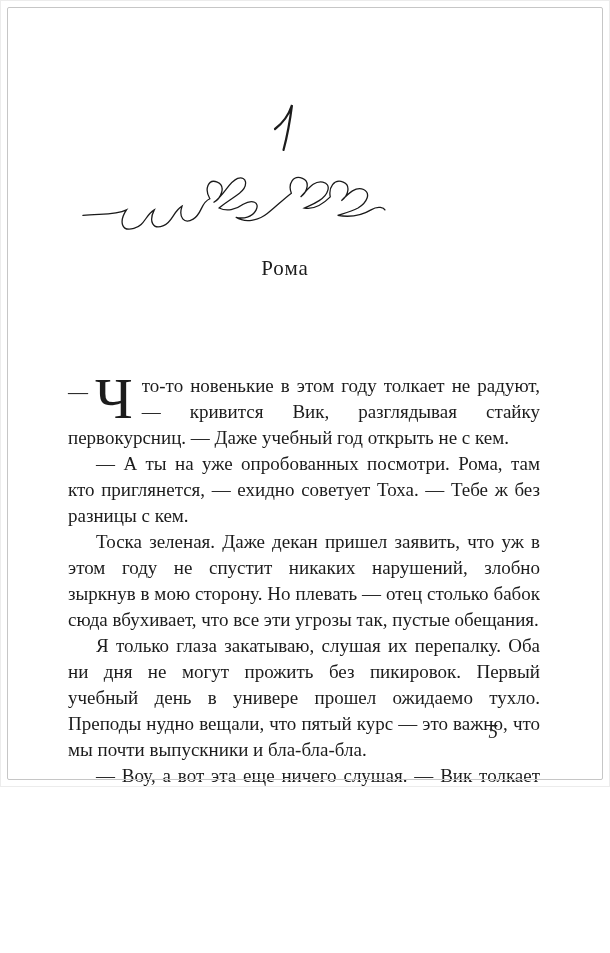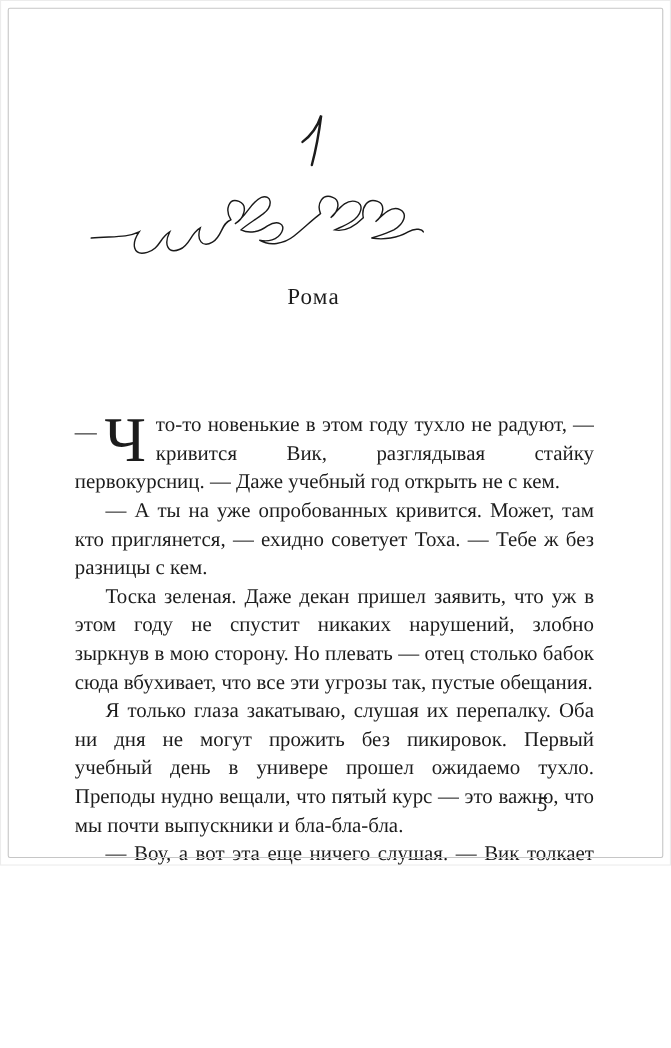--- a/index.html
+++ b/index.html
@@ -113,21 +113,21 @@
                C 314 38, 310 48, 300 54
                C 292 58, 284 60, 278 62
                C 290 64, 304 62, 314 56
                C 322 51, 328 54, 329 56" fill="none" stroke="#1a1a1a" stroke-width="1.4" stroke-linecap="round"></path>
     </svg>
   </div>
 
   <div class="chapter-title">Рома</div>
 
   <div class="body-text">
-    <p class="first"><span class="opener"><span class="open-dash">—</span><span class="dropcap">Ч</span></span><span>то-то новенькие в этом году тухло не радуют, — кривится Вик, разглядывая стайку первокурсниц. — Даже учебный год открыть не с кем.</span></p>
-    <p>— А ты на уже опробованных кривится. Может, там кто приглянется, — ехидно советует Тоха. — Тебе ж без разницы с кем.</p>
+    <p class="first"><span class="opener"><span class="open-dash">—</span><span class="dropcap">Ч</span></span><span>то-то новенькие в этом году толкает не радуют, — кривится Вик, разглядывая стайку первокурсниц. — Даже учебный год открыть не с кем.</span></p>
+    <p>— А ты на уже опробованных посмотри. Рома, там кто приглянется, — ехидно советует Тоха. — Тебе ж без разницы с кем.</p>
     <p>Тоска зеленая. Даже декан пришел заявить, что уж в этом году не спустит никаких нарушений, злобно зыркнув в мою сторону. Но плевать — отец столько бабок сюда вбухивает, что все эти угрозы так, пустые обещания.</p>
     <p>Я только глаза закатываю, слушая их перепалку. Оба ни дня не могут прожить без пикировок. Первый учебный день в универе прошел ожидаемо тухло. Преподы нудно вещали, что пятый курс — это важно, что мы почти выпускники и бла-бла-бла.</p>
     <p>— Воу, а вот эта еще ничего слушая. — Вик толкает меня в бок, кивнув в сторону пары дев-</p>
   </div>
 
   <div class="page-number">5</div>
 </div>
 
 </body></html>

